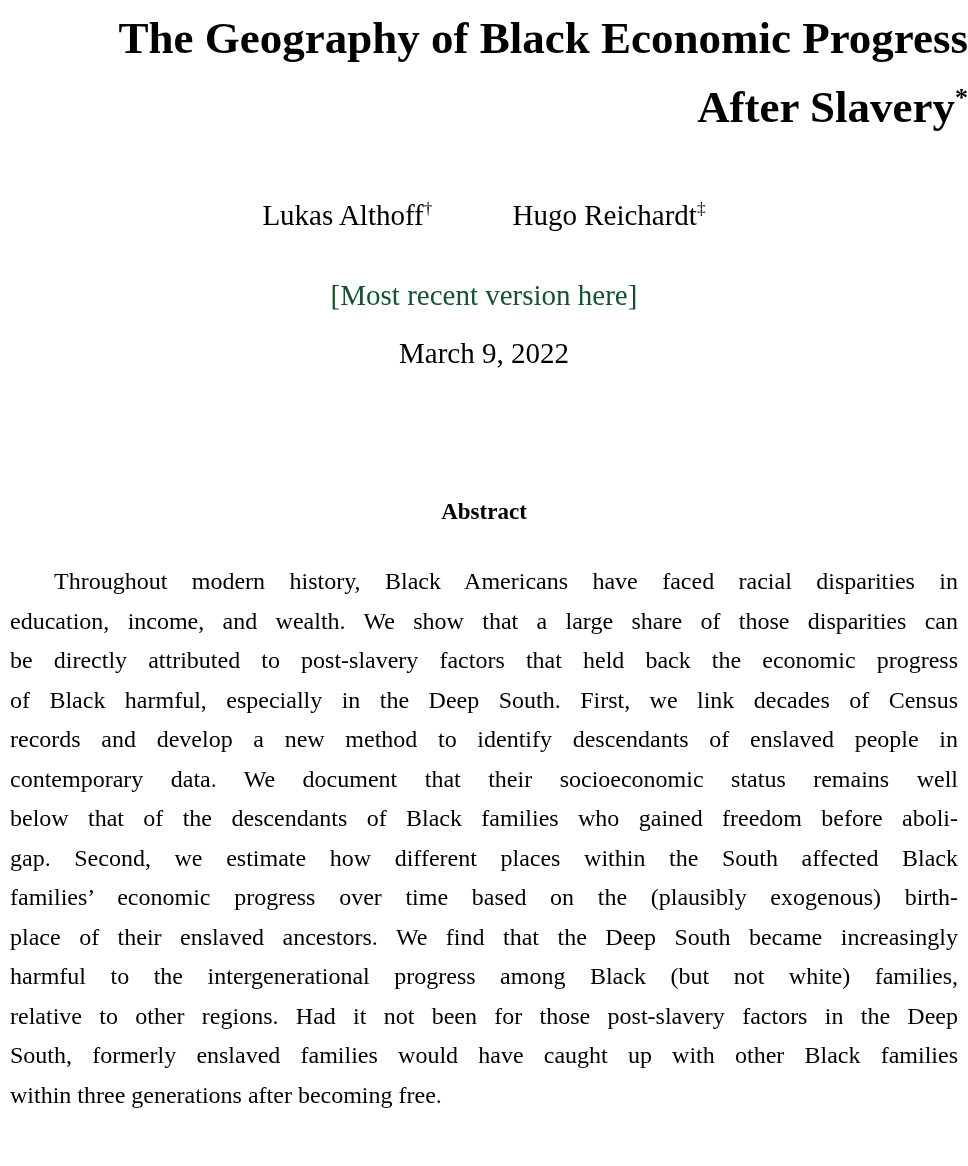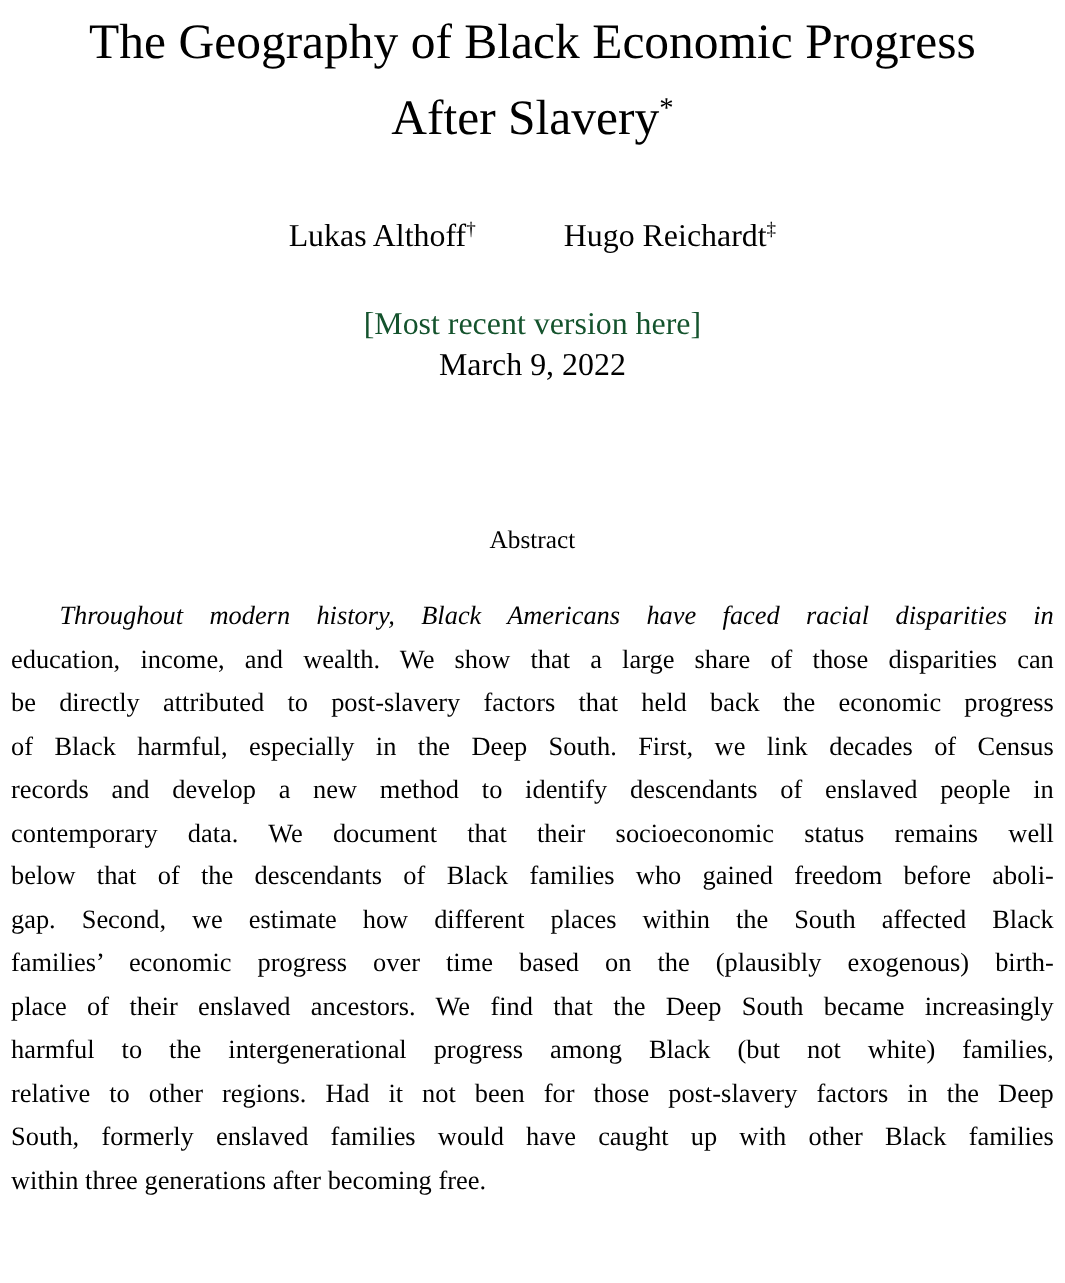--- a/index.html
+++ b/index.html
@@ -16,23 +16,23 @@
     -webkit-font-smoothing: antialiased;
   }
   .page {
     width: 968px;
     height: 1166px;
     position: relative;
   }
   .title {
     margin: 0;
     padding-top: 4px;
-    text-align: center;
+    text-align: right;
     font-size: 45px;
-    font-weight: 400;
+    font-weight: 700;
     line-height: 69px;
   }
   .title .line { display: block; }
   .title sup {
     font-size: 58%;
     vertical-align: super;
     line-height: 0;
   }
   .authors {
     margin-top: 55px;
@@ -53,45 +53,45 @@
     text-align: center;
     font-size: 29px;
     line-height: 36px;
   }
   .version-link {
     color: #14532d;
     text-decoration: none;
     cursor: pointer;
   }
   .date {
+    margin-top: 21px;
     text-align: center;
     font-size: 29px;
     line-height: 38px;
   }
   .abstract-heading {
     margin-top: 124px;
     text-align: center;
     font-size: 23px;
-    font-weight: 400;
+    font-weight: 700;
     line-height: 32px;
   }
   .abstract {
     margin-top: 34px;
     padding: 0 10px;
     font-size: 24px;
     line-height: 39.5px;
   }
   .abstract .aline {
     text-align: justify;
     text-align-last: justify;
     white-space: normal;
   }
   .abstract .aline.first-line {
     text-indent: 44px;
-    font-style: italic;
   }
   .abstract .aline.last-line {
     text-align-last: left;
   }
 </style>
 </head>
 <body>
 
 <div class="page">
 

